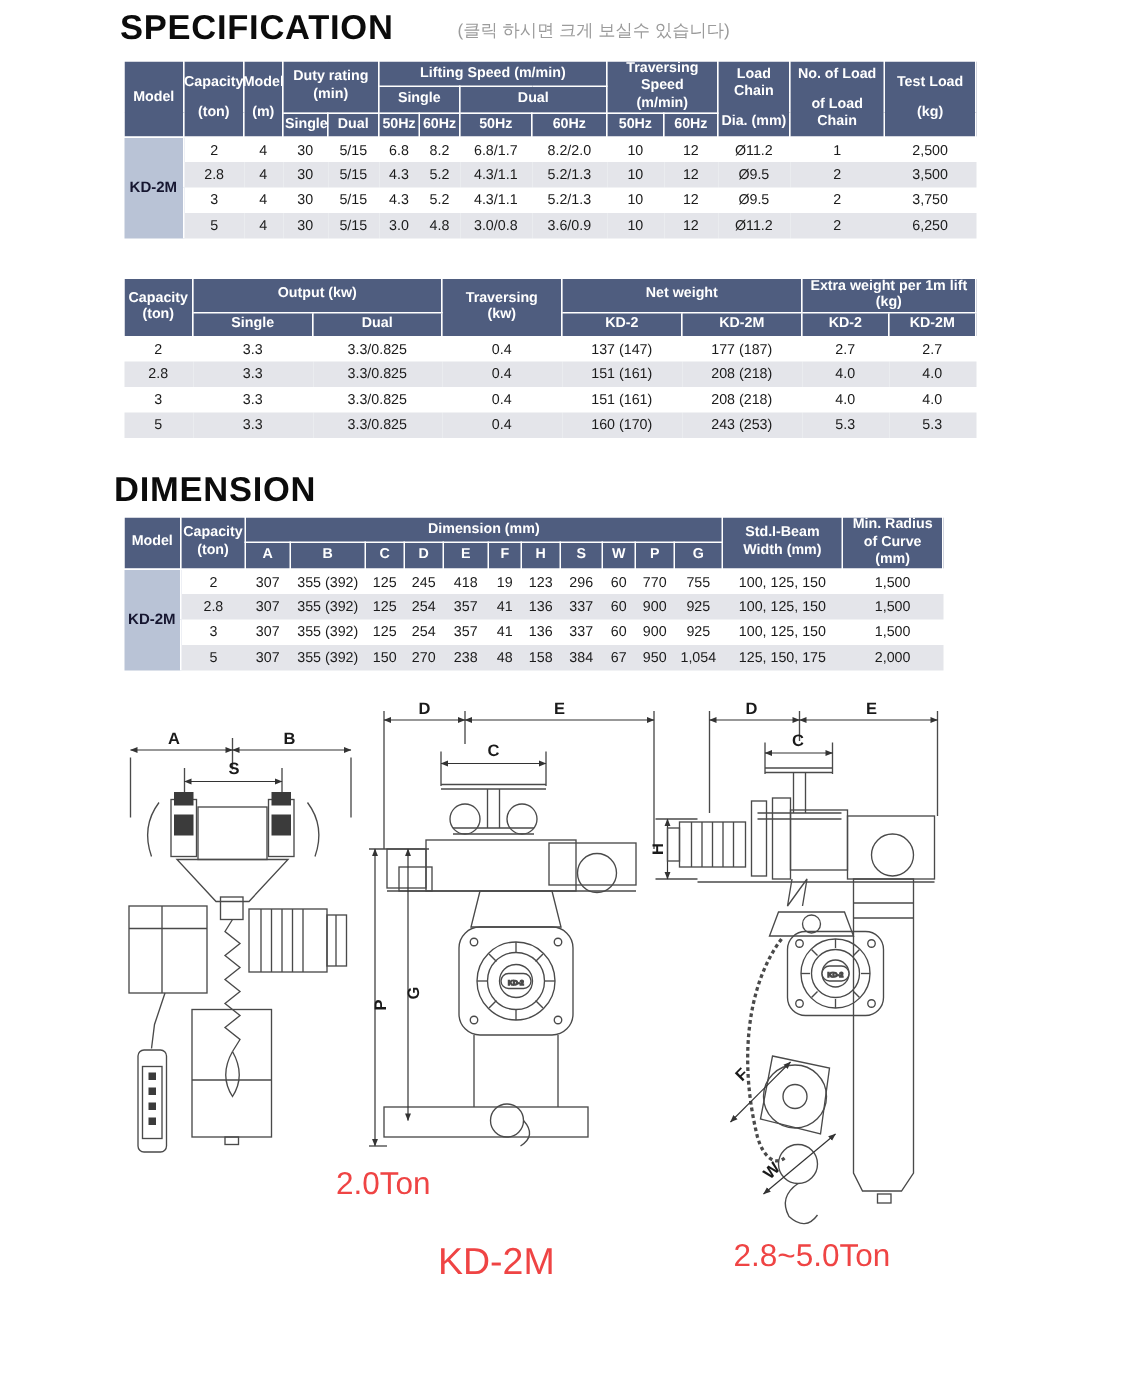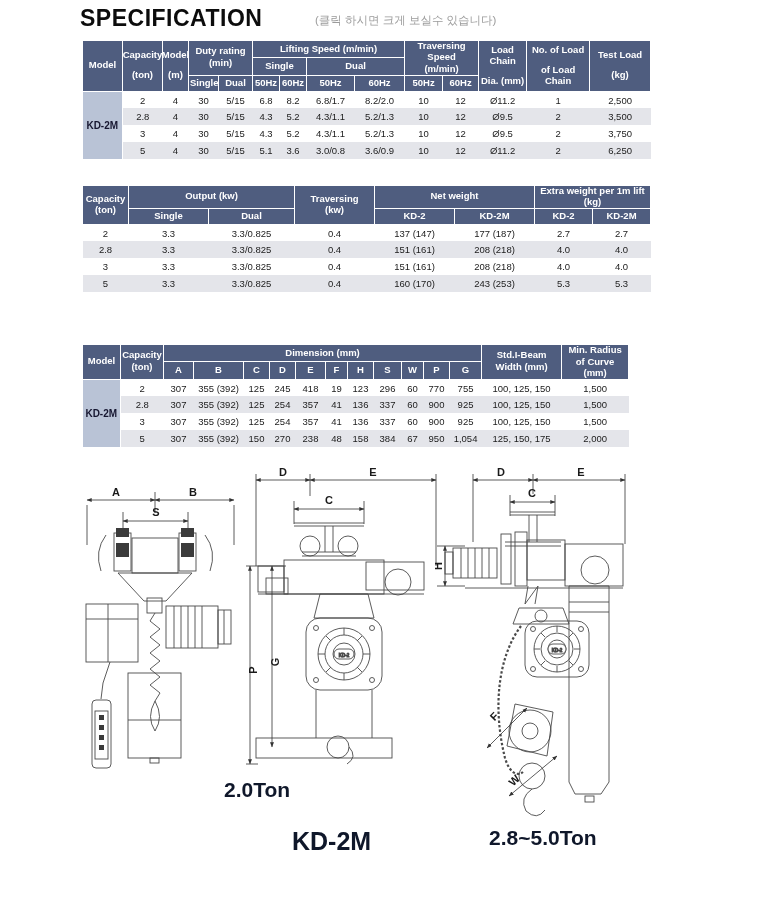--- a/index.html
+++ b/index.html
@@ -3,36 +3,36 @@
 <meta charset="utf-8">
 <style>
   *{margin:0;padding:0;box-sizing:border-box}
   html,body{background:#fff}
   body{font-family:"Liberation Sans",sans-serif}
   .page{position:relative;width:748px;height:923px;background:#fff;overflow:hidden}
 
   .title{position:absolute;font-size:23px;font-weight:700;color:#0c0c0c;letter-spacing:.5px}
   #spec-title{left:80px;top:5px}
   #dim-title{left:76px;top:313px}
-  .note{position:absolute;left:315px;top:13px;font-size:11.5px;color:#9b9b9b}
+  .note{position:absolute;left:305px;top:13px;font-size:11.5px;color:#9b9b9b}
 
   table{position:absolute;border-collapse:collapse;table-layout:fixed}
   #table1{left:82px;top:40px;width:568px}
   #table2{left:82px;top:185px;width:568px}
   #table3{left:82px;top:344px;width:546px}
   th{background:var(--hdr,#4f5d7f);color:#fff;font-size:9.5px;font-weight:700;text-align:center;
      vertical-align:middle;border:1px solid #fff;height:16px;line-height:1.15;padding:0 1px}
   td{font-size:9.5px;color:#1b1b1b;text-align:center;vertical-align:middle;height:17px;padding:0 1px}
   tbody tr:nth-child(even) td{background:var(--stripe,#e4e5ea)}
   td.model-cell{background:var(--model,#b9c3d6) !important;font-weight:700;color:#161630;
      border-right:1px solid #fff;font-size:10px}
   .stack{display:flex;flex-direction:column;justify-content:center;align-items:center;gap:1px}
   .stack.spread{gap:9px}
 
-  .caption{position:absolute;font-weight:700;color:#0f172a}
+  .caption{position:absolute;font-weight:400;color:#ef4444}
   #cap-2ton{left:224px;top:778px;font-size:21px}
   #cap-kd2m{left:292px;top:827px;font-size:25px}
   #cap-28{left:489px;top:826px;font-size:21px}
 
   svg{position:absolute}
   #svg-front{left:78px;top:483px}
   #svg-mid{left:246px;top:466px}
   #svg-right{left:435px;top:466px}
   .ln{stroke:#4a4a4a;stroke-width:.9;fill:none}
   .dim{stroke:#333;stroke-width:.8;fill:none}
@@ -173,22 +173,22 @@
           <td>12</td>
           <td>Ø9.5</td>
           <td>2</td>
           <td>3,750</td>
         </tr>
         <tr>
           <td>5</td>
           <td>4</td>
           <td>30</td>
           <td>5/15</td>
-          <td>5.1</td>
-          <td>3.6</td>
+          <td>3.0</td>
+          <td>4.8</td>
           <td>3.0/0.8</td>
           <td>3.6/0.9</td>
           <td>10</td>
           <td>12</td>
           <td>Ø11.2</td>
           <td>2</td>
           <td>6,250</td>
         </tr>
       </tbody>
   </table>
@@ -268,20 +268,21 @@
           <td>3.3/0.825</td>
           <td>0.4</td>
           <td>160 (170)</td>
           <td>243 (253)</td>
           <td>5.3</td>
           <td>5.3</td>
         </tr>
       </tbody>
   </table>
 
+  <div class="title" id="dim-title">DIMENSION</div>
 
   <table id="table3">
     <colgroup>
       <col style="width:38px">
         <col style="width:43px">
       <col style="width:30px">
         <col style="width:50px">
         <col style="width:26px">
         <col style="width:26px">
       <col style="width:30px">

